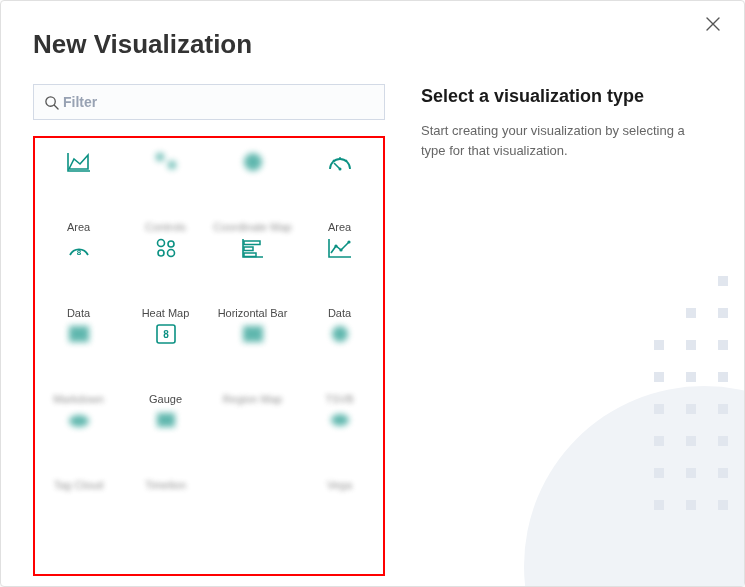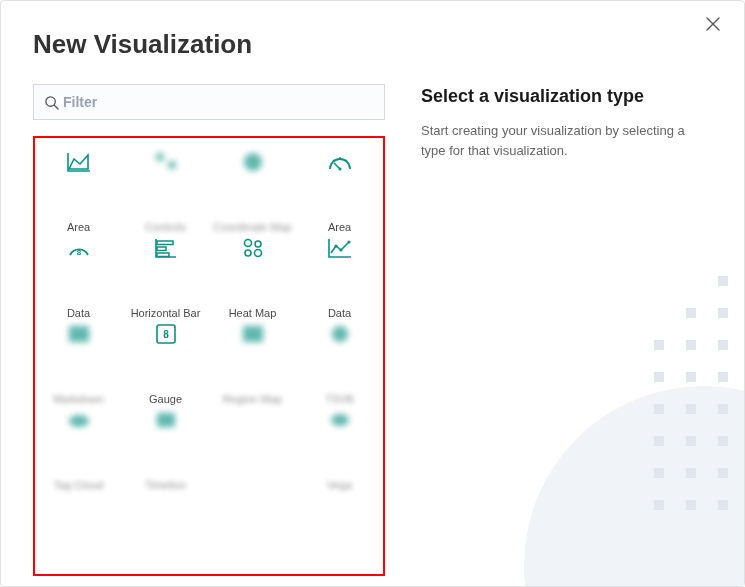--- a/index.html
+++ b/index.html
@@ -216,39 +216,39 @@
                 <path d="M4 18 A10 10 0 0 1 22 18" stroke="#0b9183" stroke-width="1.8" fill="none"></path>
                 <text x="13" y="18" font-size="8" text-anchor="middle" fill="#0b9183" font-weight="600">8</text>
               </svg>
           </div>
           <div class="viz-label">Data</div>
         </div>
 
         <div class="viz-item">
           <div class="viz-icon">
             <svg width="24" height="22" viewBox="0 0 24 22">
+                <circle cx="7" cy="6" r="3.5" stroke="#0b9183" stroke-width="1.6" fill="none"></circle>
+                <circle cx="17" cy="7" r="3" stroke="#0b9183" stroke-width="1.6" fill="none"></circle>
+                <circle cx="7" cy="16" r="3" stroke="#0b9183" stroke-width="1.6" fill="none"></circle>
+                <circle cx="17" cy="16" r="3.5" stroke="#0b9183" stroke-width="1.6" fill="none"></circle>
+              </svg>
+          </div>
+          <div class="viz-label">Heat Map</div>
+        </div>
+
+        <div class="viz-item">
+          <div class="viz-icon">
+            <svg width="24" height="22" viewBox="0 0 24 22">
                 <path d="M2 2 V20 H22" stroke="#0b9183" stroke-width="1.6" fill="none"></path>
                 <rect x="3" y="4" width="16" height="3.5" stroke="#0b9183" stroke-width="1.5" fill="none"></rect>
                 <rect x="3" y="10" width="9" height="3.5" stroke="#0b9183" stroke-width="1.5" fill="none"></rect>
                 <rect x="3" y="16" width="12" height="3.5" stroke="#0b9183" stroke-width="1.5" fill="none"></rect>
               </svg>
           </div>
           <div class="viz-label">Horizontal Bar</div>
-        </div>
-
-        <div class="viz-item">
-          <div class="viz-icon">
-            <svg width="24" height="22" viewBox="0 0 24 22">
-                <circle cx="7" cy="6" r="3.5" stroke="#0b9183" stroke-width="1.6" fill="none"></circle>
-                <circle cx="17" cy="7" r="3" stroke="#0b9183" stroke-width="1.6" fill="none"></circle>
-                <circle cx="7" cy="16" r="3" stroke="#0b9183" stroke-width="1.6" fill="none"></circle>
-                <circle cx="17" cy="16" r="3.5" stroke="#0b9183" stroke-width="1.6" fill="none"></circle>
-              </svg>
-          </div>
-          <div class="viz-label">Heat Map</div>
         </div>
 
         <div class="viz-item">
           <div class="viz-icon">
             <svg width="26" height="22" viewBox="0 0 26 22">
                 <path d="M2 2 V20 H24" stroke="#0b9183" stroke-width="1.6" fill="none"></path>
                 <path d="M4 16 L9 9 L14 13 L22 5" stroke="#0b9183" stroke-width="1.6" fill="none"></path>
                 <circle cx="9" cy="9" r="1.6" fill="#0b9183"></circle>
                 <circle cx="14" cy="13" r="1.6" fill="#0b9183"></circle>
                 <circle cx="22" cy="5" r="1.6" fill="#0b9183"></circle>

